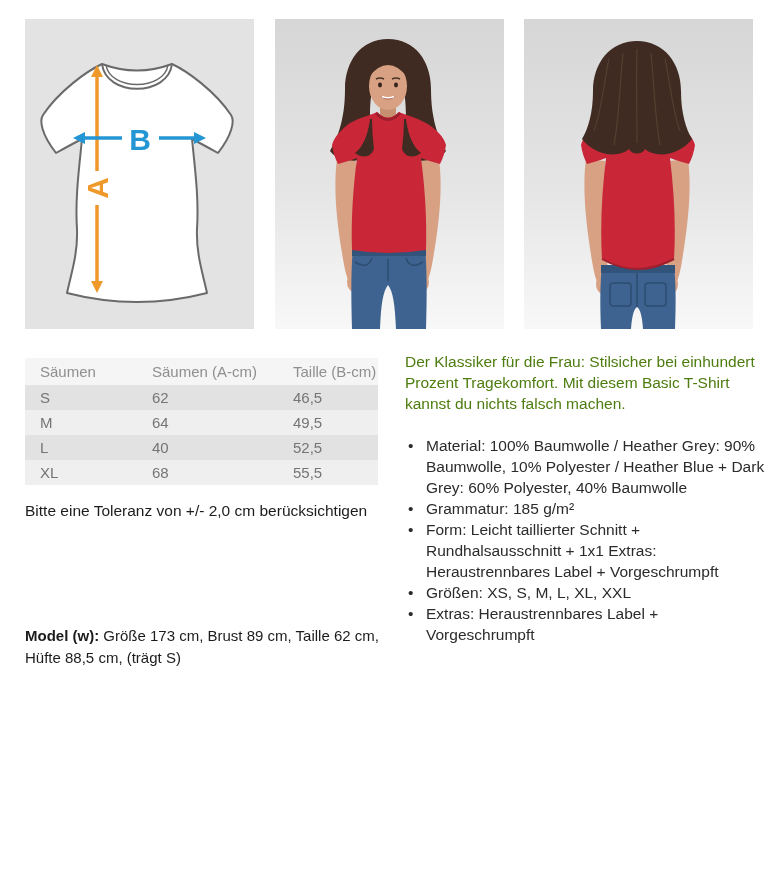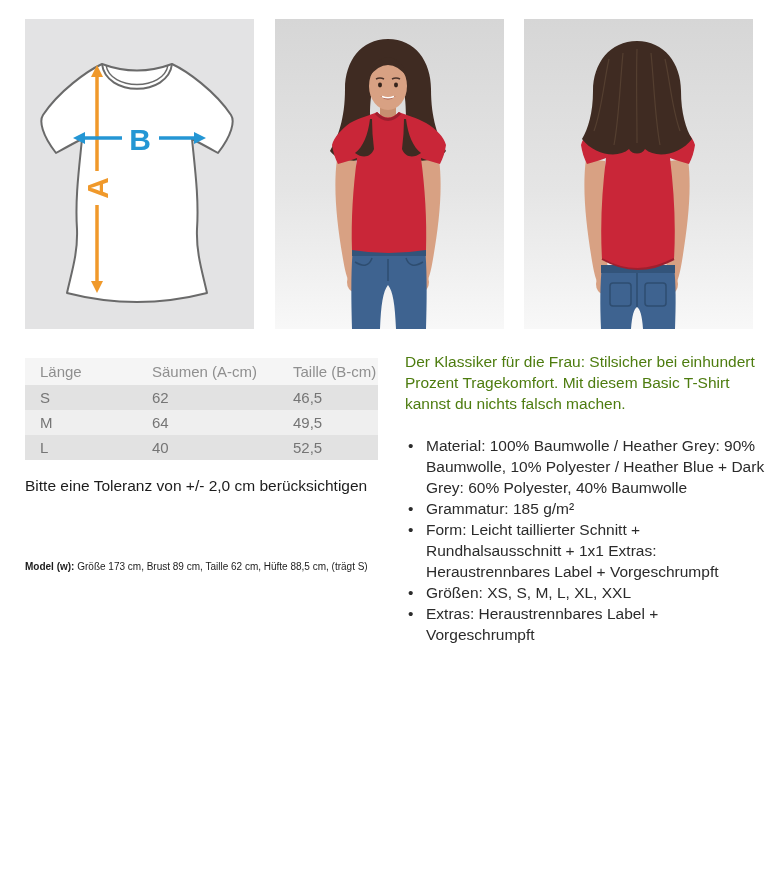--- a/index.html
+++ b/index.html
@@ -29,21 +29,21 @@
   table.size-table td {
     color:#757575; font-size:15px; padding:3px 0 3px 15px; height:25px;
   }
   table.size-table tr.dark td { background:#e2e2e2; }
   table.size-table tr.light td { background:#efefef; }
 
   .tolerance-note {
     margin-top:15px; font-size:15.5px; color:#1c1c1c; line-height:21px;
   }
   .model-note {
-    margin-top:60px; font-size:10px; color:#1c1c1c; line-height:22px;
+    margin-top:104px; font-size:15px; color:#1c1c1c; line-height:22px;
   }
   .model-note b { font-weight:bold; }
 
   .intro {
     margin:0 0 21px 0; font-size:15.5px; line-height:21px; color:#4d7c0f;
   }
   ul.feature-list { margin:0; padding:0; list-style:none; }
   ul.feature-list li {
     position:relative; padding-left:21px; font-size:15.5px; line-height:21px;
     color:#2b2b2b; margin:0;
@@ -187,40 +187,45 @@
 
 <div class="left-col">
   <table class="size-table">
     <colgroup>
         <col class="c1">
         <col class="c2">
         <col class="c3">
       </colgroup>
     <thead>
       <tr>
-        <th>Länge</th>
+        <th>Säumen</th>
         <th>Säumen (A-cm)</th>
         <th>Taille (B-cm)</th>
       </tr>
     </thead>
     <tbody>
       <tr class="dark">
         <td>S</td>
         <td>62</td>
         <td>46,5</td>
       </tr>
       <tr class="light">
         <td>M</td>
         <td>64</td>
         <td>49,5</td>
       </tr>
       <tr class="dark">
         <td>L</td>
         <td>40</td>
         <td>52,5</td>
+      </tr>
+      <tr class="light">
+        <td>XL</td>
+        <td>68</td>
+        <td>55,5</td>
       </tr>
     </tbody>
   </table>
 
   <div class="tolerance-note">Bitte eine Toleranz von +/- 2,0 cm berücksichtigen</div>
 
   <div class="model-note"><b>Model (w):</b><span> Größe 173 cm, Brust 89 cm, Taille 62 cm, Hüfte 88,5 cm, (trägt S)</span></div>
 </div>
 
 <div class="right-col">

